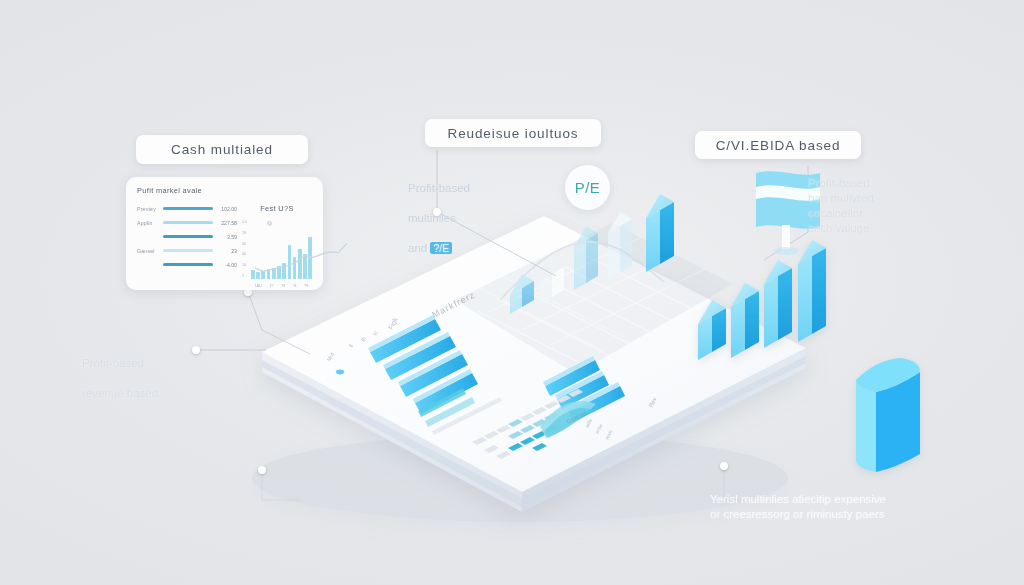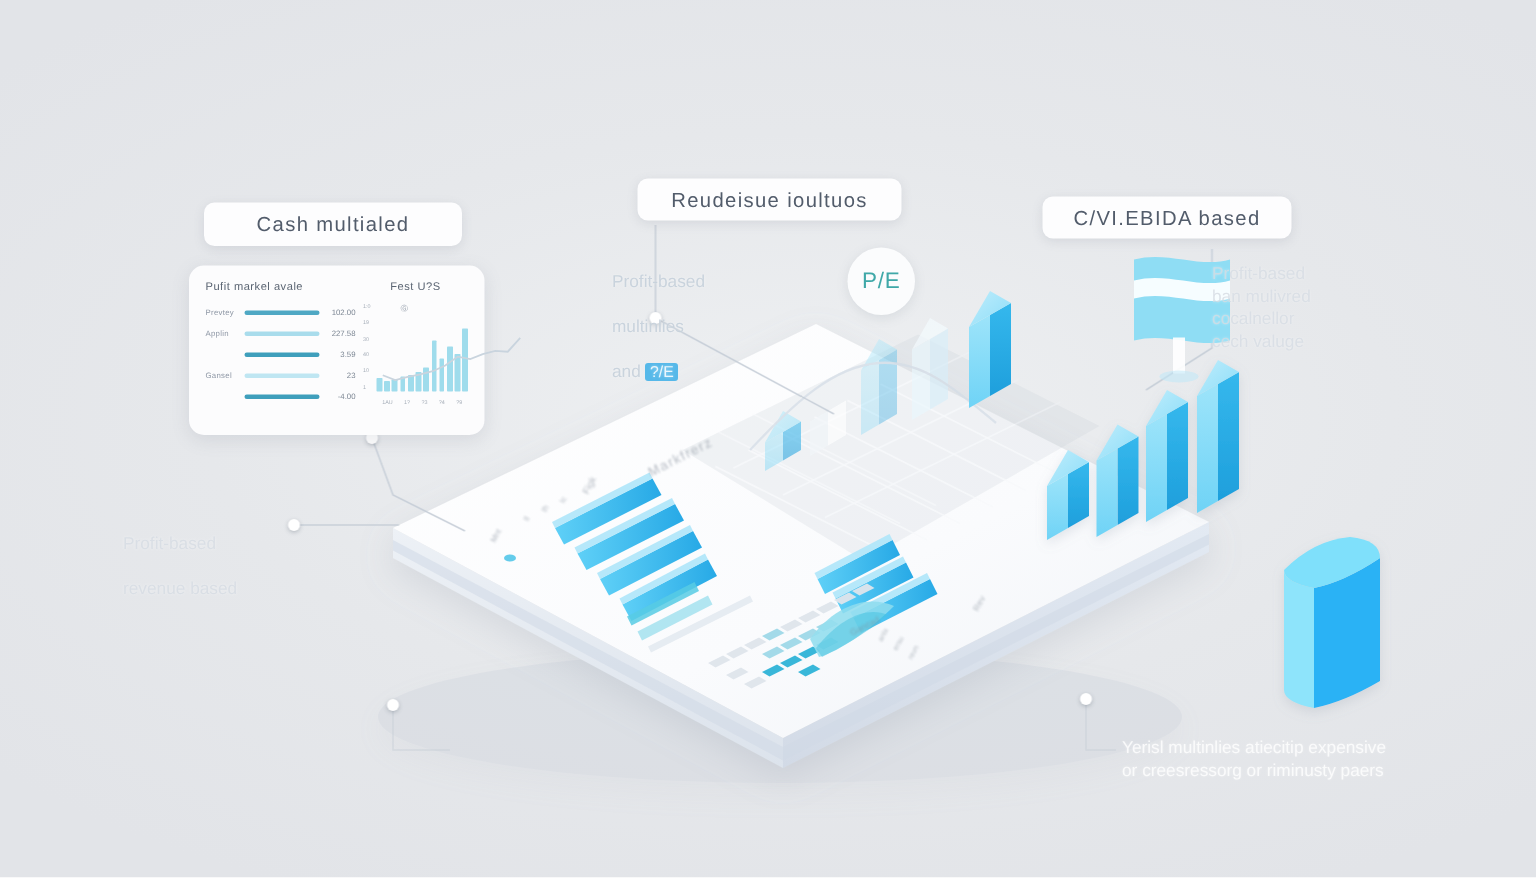--- a/index.html
+++ b/index.html
@@ -37,21 +37,21 @@
   #metrics-card {
     position: absolute; left: 126px; top: 177px;
     width: 197px; height: 113px;
     background: #FCFCFD;
     border-radius: 10px;
     box-shadow: 0 3px 12px rgba(110,120,135,0.16);
     padding: 9px 11px;
     display: flex;
   }
   .card-col-left  { width: 100px; }
-  .card-col-right { flex: 1; padding-left: 5px; }
+  .card-col-right { flex: 1; padding-left: 5px; margin-top: 18px; }
   .card-heading {
     font-size: 7.4px; color: #5A6472; letter-spacing: .35px;
     margin-bottom: 8px; filter: blur(.35px);
   }
   .card-heading.right { text-align: center; margin-bottom: 5px; }
   .legend-row {
     display: flex; align-items: center; gap: 4px;
     height: 11px; margin-bottom: 3px;
   }
   .legend-name {
@@ -108,21 +108,21 @@
     white-space: pre-line;
   }
   #note-profit-pe  { left: 408px; top: 166px; color: #C8D2DC; opacity: .95; }
   #note-profit-pe .chip {
     background: #4FB6E8; color: #EAF7FD; padding: 0 3px;
     border-radius: 2px; font-size: 10.5px;
   }
   #note-ebitda { left: 808px; top: 176px; color: #D7DDE4; }
   #note-left   { left: 82px;  top: 341px; color: #D7DDE4; }
   #note-bottom-left  { left: 212px; top: 492px; }
-  #note-bottom-right { left: 710px; top: 492px; margin-left: 38px; }
+  #note-bottom-right { left: 710px; top: 492px; }
   .dot {
     position: absolute; width: 8px; height: 8px; border-radius: 50%;
     background: #FFFFFF; box-shadow: 0 1px 3px rgba(90,100,115,.35);
   }
 
   
   #scene { position: absolute; left: 0; top: 0; width: 1024px; height: 585px; }
 
   
   #ribbon { position: absolute; left: 752px; top: 165px; width: 72px; height: 92px; }

